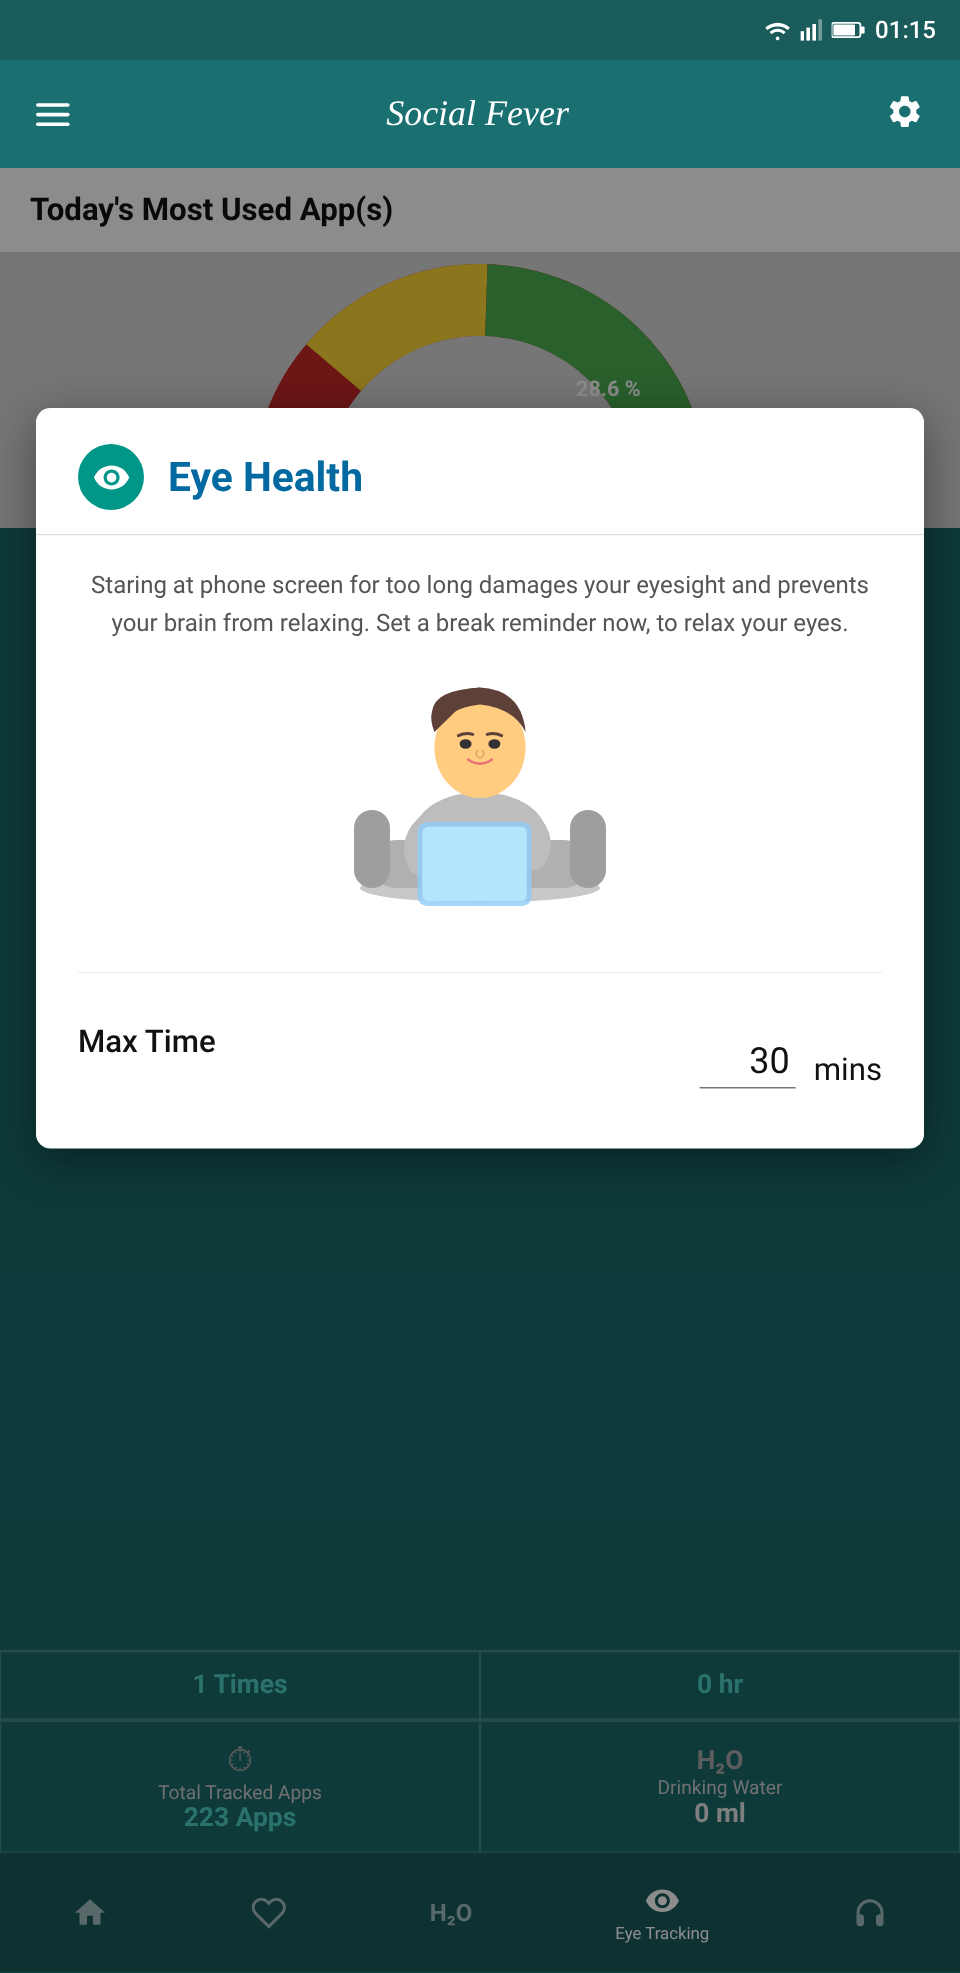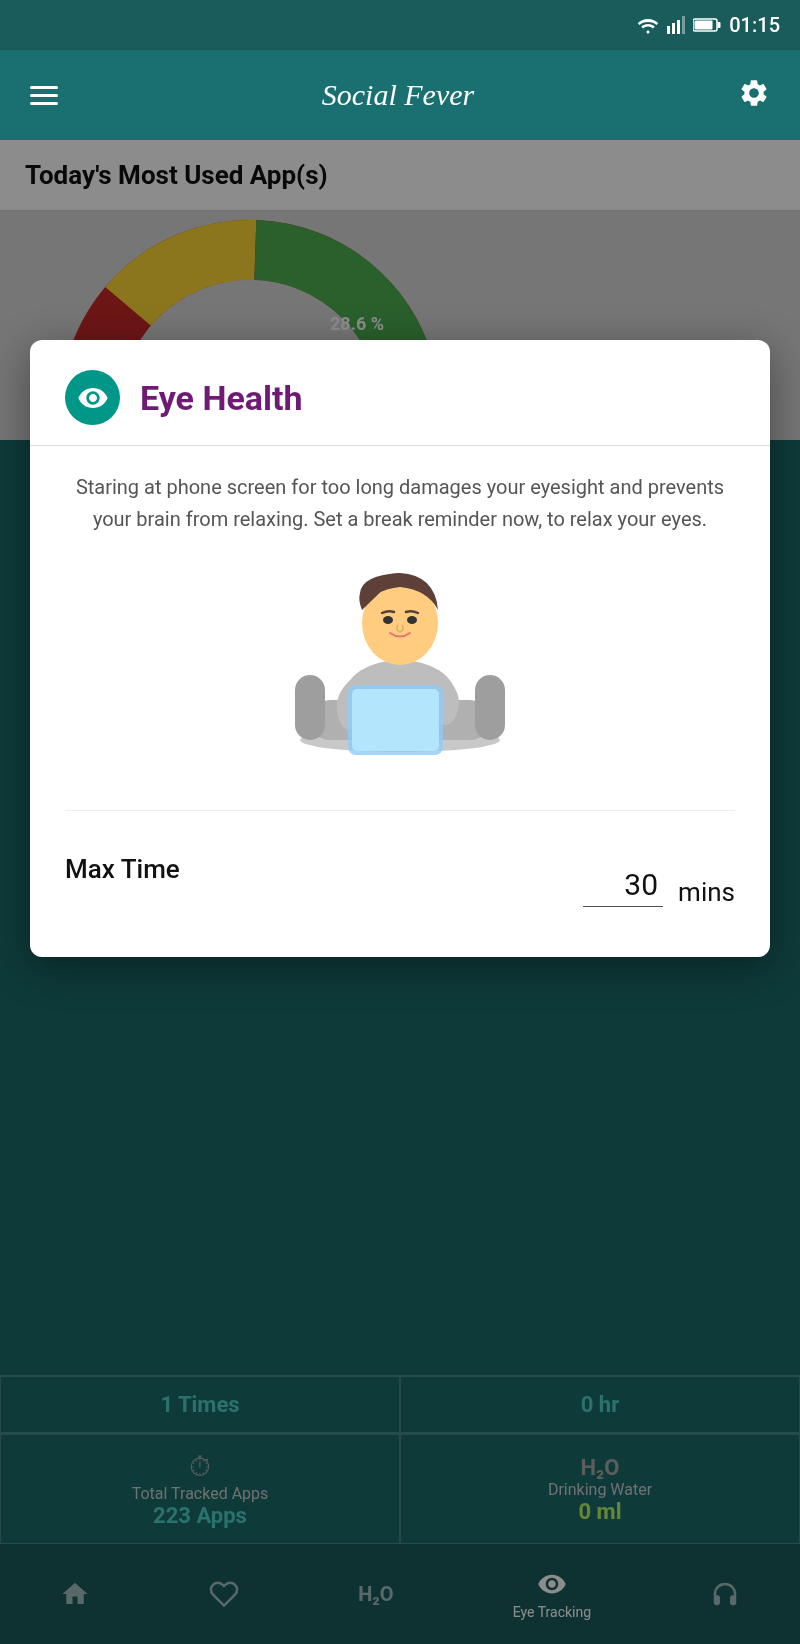--- a/index.html
+++ b/index.html
@@ -103,21 +103,21 @@
       flex-shrink: 0;
     }
     .eye-icon-circle svg {
       width: 32px;
       height: 32px;
     }
 
     .modal-title {
       font-size: 34px;
       font-weight: bold;
-      color: #701a75;
+      color: #0369a1;
     }
 
     .modal-body {
       padding: 25px 35px;
     }
 
     .modal-description {
       font-size: 20px;
       color: #555;
       text-align: center;
@@ -325,21 +325,21 @@
       </svg>
     </div>
   </div>
 
   <div style="position:absolute;top:140px;left:0;width:100%;z-index:1;">
 
     <div style="background:#ffffff;padding:20px 25px;">
       <span style="font-size:26px;font-weight:bold;color:#111;">Today's Most Used App(s)</span>
     </div>
 
-    <div style="background:#d8d8d8;height:230px;display:flex;align-items:flex-end;overflow:hidden;">
+    <div style="background:#d8d8d8;height:230px;display:flex;align-items:flex-end;justify-content:center;overflow:hidden;">
       <svg width="500" height="280" viewBox="0 0 500 280">
 
         <g transform="translate(250,250)">
 
           <circle cx="0" cy="0" r="160" fill="none" stroke="#eee" stroke-width="60"></circle>
 
           <circle cx="0" cy="0" r="160" fill="none" stroke="#c62828" stroke-width="60" stroke-dasharray="502.6 502.6" stroke-dashoffset="0" transform="rotate(-180)"></circle>
 
           <circle cx="0" cy="0" r="160" fill="none" stroke="#fdd835" stroke-width="60" stroke-dasharray="143.9 502.6" stroke-dashoffset="-112.7" transform="rotate(-180)"></circle>
 
@@ -436,21 +436,21 @@
 
     <div style="display:flex;width:100%;border-top:1px solid rgba(255,255,255,0.2);">
       <div class="stat-cell">
         <span style="font-size:28px;color:#aaa;">⏱</span>
         <span style="font-size:16px;color:#ccc;">Total Tracked Apps</span>
         <span style="font-size:22px;font-weight:bold;color:#4dd0c4;">223 Apps</span>
       </div>
       <div class="stat-cell" style="border-left:1px solid rgba(255,255,255,0.2);">
         <span style="font-size:22px;color:#aaa;font-weight:bold;">H₂O</span>
         <span style="font-size:16px;color:#ccc;">Drinking Water</span>
-        <span style="font-size:22px;font-weight:bold;color:#bef264;">0 ml</span>
+        <span style="font-size:22px;font-weight:bold;color:#e5e5e5;">0 ml</span>
       </div>
     </div>
   </div>
 
   <div class="bottom-nav">
 
     <div class="nav-item">
       <svg width="30" height="30" viewBox="0 0 24 24" fill="rgba(255,255,255,0.6)">
         <path d="M10 20v-6h4v6h5v-8h3L12 3 2 12h3v8z"></path>
       </svg>

